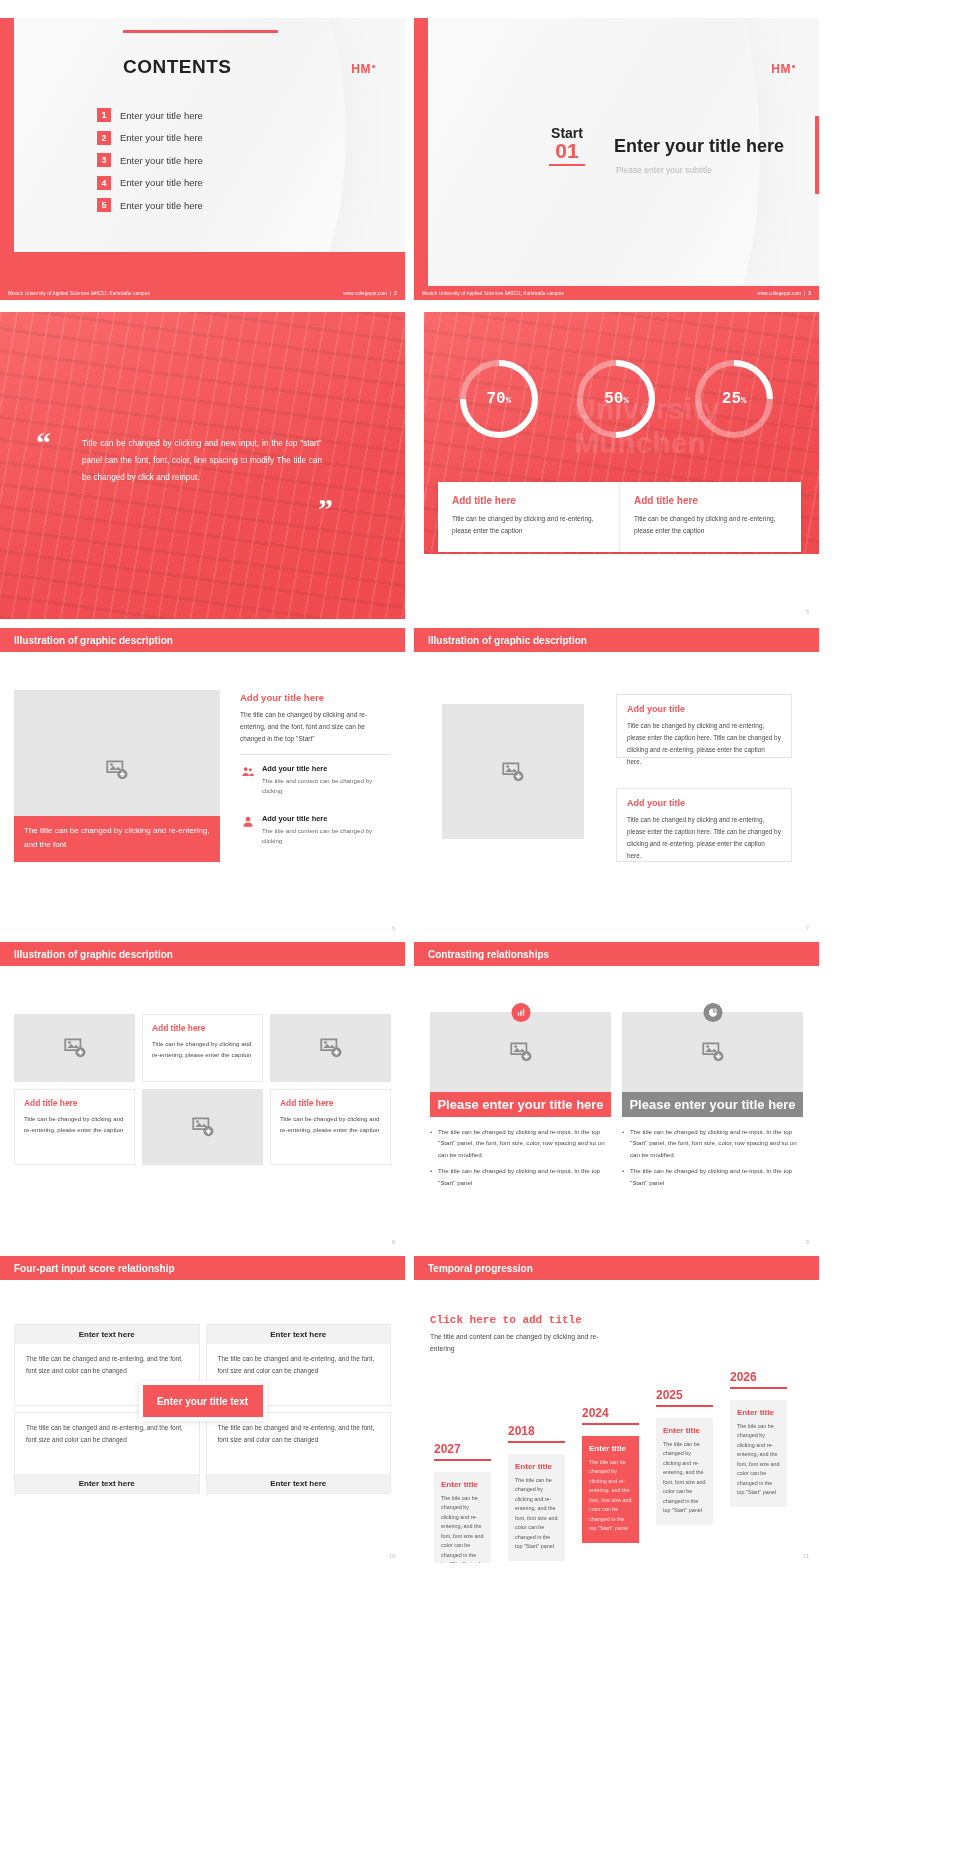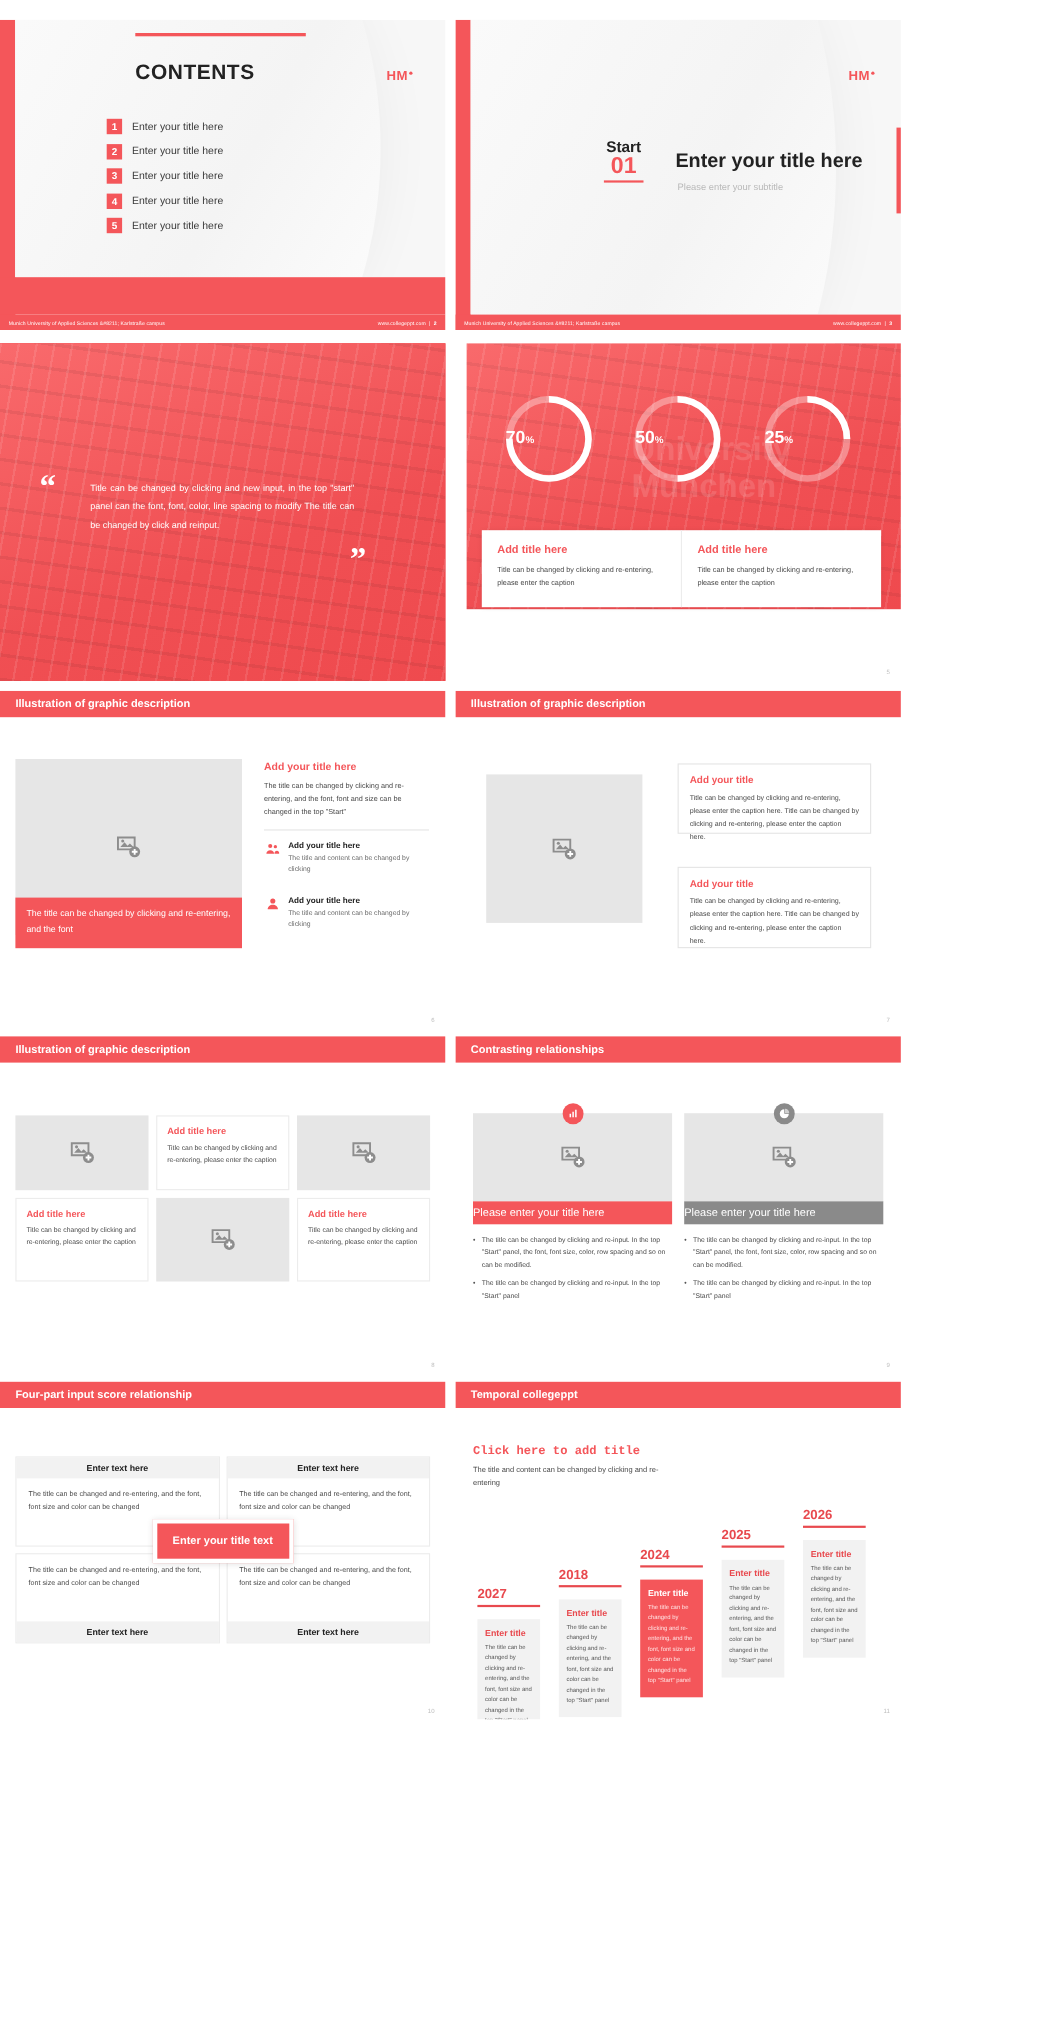--- a/index.html
+++ b/index.html
@@ -96,21 +96,21 @@
   #s4 .hero{ position:absolute; left:10px; top:0; right:0; height:242px; overflow:hidden;}
   #s4 .hero::before{
     content:""; position:absolute; inset:0;
     background:
       repeating-linear-gradient(100deg, rgba(255,255,255,.10) 0 2px, rgba(255,255,255,0) 2px 16px),
       repeating-linear-gradient(8deg, rgba(0,0,0,.05) 0 3px, rgba(0,0,0,0) 3px 22px),
       linear-gradient(160deg,#f96a6c 0%,#f04f53 60%,#ef4a4e 100%);
   }
   #s4 .wm{ position:absolute; left:150px; top:80px; font-size:30px; color:rgba(255,255,255,.13); font-weight:bold;}
   #s4 .rings{ position:absolute; left:0; right:0; top:48px; display:flex; justify-content:space-around; padding:0 26px;}
-  .ring{ position:relative; width:78px; height:78px; border-radius:50%; display:flex;align-items:center;justify-content:flex-start;}
+  .ring{ position:relative; width:78px; height:78px; border-radius:50%; display:flex;align-items:center;justify-content:center;font-family:Liberation Mono, monospace;}
   .ring .track{ position:absolute; inset:0; border-radius:50%; border:6px solid rgba(255,255,255,.35);}
   .ring .arc{ position:absolute; inset:0; border-radius:50%; border:6px solid transparent;}
   .ring .lbl{ position:relative; color:#fff; font-weight:bold; font-size:16px;}
   .ring .lbl .pct{ font-size:9px; font-weight:bold;}
   #ring70 .arc{ border-color:#fff #fff #fff transparent; transform:rotate(45deg);}
   #ring50 .arc{ border-color:#fff #fff transparent transparent; transform:rotate(45deg);}
   #ring25 .arc{ border-color:#fff transparent transparent transparent; transform:rotate(45deg);}
   #s4 .cards{ position:absolute; left:24px; right:18px; top:170px; display:flex; gap:0; background:#fff;
               box-shadow:0 1px 5px rgba(0,0,0,.10); }
   #s4 .cbox{ flex:1; padding:13px 12px 16px 14px; border-right:1px solid #ececec;}
@@ -161,21 +161,21 @@
   #s7 .cellbox p{ font-size:6.2px; color:#4a4a4a; line-height:1.8;}
 
   
   #s8{ left:414px; top:942px; width:405px; height:307px;}
   #s8 .col{ position:absolute; top:62px; width:181px;}
   #s8 #c1{ left:16px;} #s8 #c2{ left:208px;}
   #s8 .imgbox{ height:80px; margin-top:8px;}
   #s8 .badge{ position:absolute; top:-9px; left:50%; transform:translateX(-50%);
               width:19px;height:19px;border-radius:50%; display:flex;align-items:center;justify-content:center; z-index:3;}
   #s8 .badge svg{ width:11px;height:11px;fill:#fff;}
-  #s8 .bn{ padding:5px 0; text-align:left; color:#fff; font-size:10px; font-weight:normal;}
+  #s8 .bn{ padding:5px 0; text-align:center; color:#fff; font-size:13px; font-weight:bold;}
   #s8 ul{ list-style:none; margin-top:9px;}
   #s8 li{ font-size:6.2px; color:#4a4a4a; line-height:1.85; margin-bottom:5px; padding-left:8px; position:relative;}
   #s8 li::before{ content:"•"; position:absolute; left:0; top:0; color:#555;}
 
   
   #s9{ left:0; top:1256px; width:405px; height:307px;}
   #s9 .tbl{ position:absolute; left:14px; top:68px; right:14px; display:grid;
             grid-template-columns:1fr 1fr; gap:6px;}
   #s9 .q{ border:1px solid #ececec; display:flex; flex-direction:column;}
   #s9 .qh{ background:#f2f2f2; text-align:center; font-size:8px; font-weight:bold; color:#222; padding:5px 0;}
@@ -494,21 +494,21 @@
       <div class="q" style="height:82px">
         <div class="qb">The title can be changed and re-entering, and the font, font size and color can be changed</div>
         <div class="qh">Enter text here</div>
       </div>
     </div>
     <div class="center">Enter your title text</div>
     <div class="pgnum">10</div>
   </div>
 
   <div class="slide csl" id="s10">
-    <div class="hdr">Temporal collegeppt</div>
+    <div class="hdr">Temporal progression</div>
     <div class="lead">
       <h3>Click here to add title</h3>
       <p>The title and content can be changed by clicking and re-entering</p>
     </div>
     <div class="steps">
       <div class="step" style="left:6px;  top:74px;">
         <div class="yr">2027</div>
         <div class="ul"></div>
         <div class="bdy">
           <h5>Enter title</h5>

